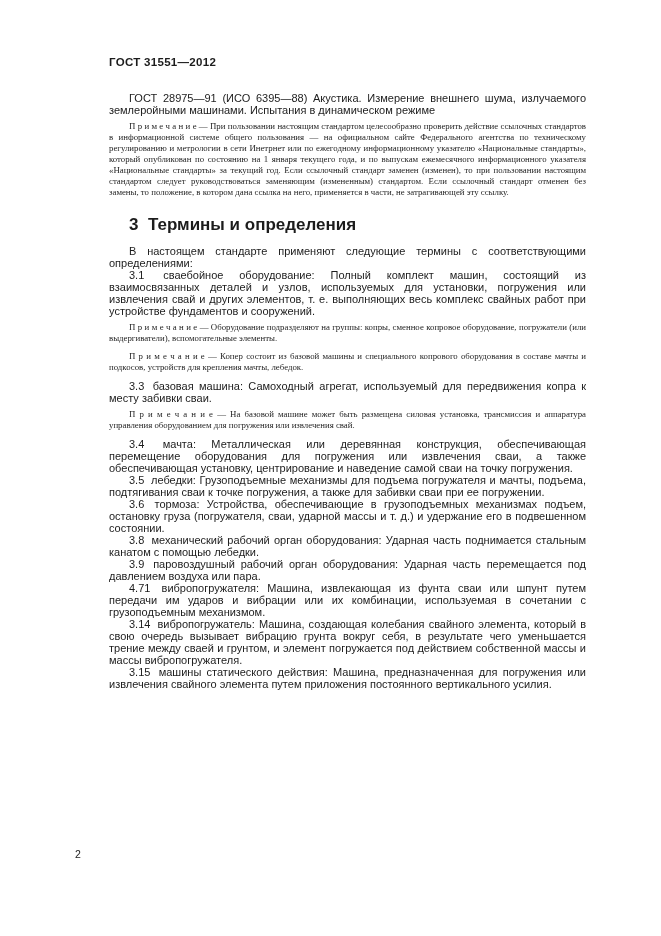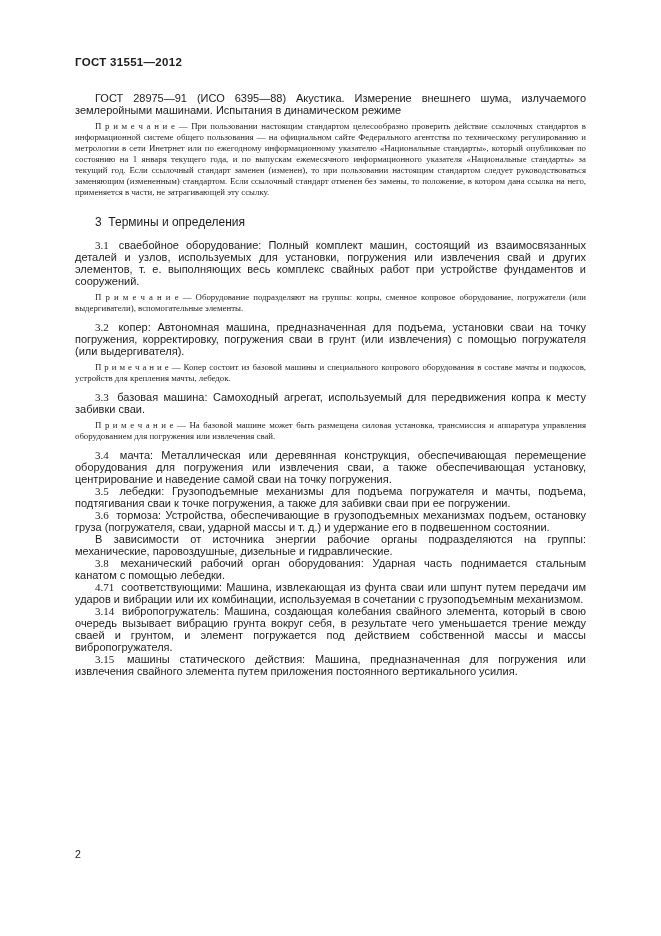--- a/index.html
+++ b/index.html
@@ -8,21 +8,21 @@
     width: 661px;
     height: 936px;
     background: #ffffff;
     font-family: "Liberation Sans", sans-serif;
     color: #1c1c1c;
     overflow: hidden;
   }
   .page {
     position: absolute;
     inset: 0;
-    padding: 56px 75px 0 75px;
+    padding: 56px 75px 0 109px;
     box-sizing: border-box;
     background: #ffffff;
   }
   .doc-header {
     font-weight: bold;
     font-size: 11.5px;
     letter-spacing: 0.3px;
     margin: 0 0 24px 0;
   }
   p.body {
@@ -35,27 +35,27 @@
   p.note {
     font-size: 8.8px;
     line-height: 11px;
     text-align: justify;
     text-indent: 20px;
     margin: 5px 0 7px 0;
     color: #242424;
     font-family: Liberation Serif, serif;
   }
   h2.section-heading {
-    font-size: 12px;
-    font-weight: normal;
+    font-size: 17px;
+    font-weight: bold;
     margin: 17px 0 10px 0;
     padding-left: 20px;
     white-space: pre-wrap;
   }
-  .term .num { margin-right: 3px; font-family: Liberation Serif, serif; }
+  .term .num { margin-right: 3px; }
   .term .bold { font-weight: normal; }
   .page-number {
     position: absolute;
     left: 75px;
     top: 848px;
     font-size: 10.5px;
   }
 </style>
 </head>
 <body>
@@ -63,33 +63,33 @@
 <div class="page">
 
   <div class="doc-header">ГОСТ 31551—2012</div>
 
   <p class="body">ГОСТ 28975—91 (ИСО 6395—88) Акустика. Измерение внешнего шума, излучаемого землеройными машинами. Испытания в динамическом режиме</p>
 
   <p class="note">П р и м е ч а н и е — При пользовании настоящим стандартом целесообразно проверить действие ссылочных стандартов в информационной системе общего пользования — на официальном сайте Федерального агентства по техническому регулированию и метрологии в сети Инетрнет или по ежегодному информационному указателю «Национальные стандарты», который опубликован по состоянию на 1 января текущего года, и по выпускам ежемесячного информационного указателя «Национальные стандарты» за текущий год. Если ссылочный стандарт заменен (изменен), то при пользовании настоящим стандартом следует руководствоваться заменяющим (измененным) стандартом. Если ссылочный стандарт отменен без замены, то положение, в котором дана ссылка на него, применяется в части, не затрагивающей эту ссылку.</p>
 
   <h2 class="section-heading">3  Термины и определения</h2>
 
+  <p class="body">В настоящем стандарте применяют следующие термины с соответствующими определениями:</p>
 
   <div id="terms-list">
       <p class="body term"><span class="num">3.1</span> <span class="bold">сваебойное оборудование:</span><span> Полный комплект машин, состоящий из взаимосвязанных деталей и узлов, используемых для установки, погружения или извлечения свай и других элементов, т. е. выполняющих весь комплекс свайных работ при устройстве фундаментов и сооружений.</span></p>
       <p class="note">П р и м е ч а н и е — Оборудование подразделяют на группы: копры, сменное копровое оборудование, погружатели (или выдергиватели), вспомогательные элементы.</p>
-      <p class="body term"><span class="num">3.2</span> <span class="bold">копер:</span><span> Автономная машина, предназначенная для подъема, установки сваи на точку погружения, корректировку, погружения сваи в грунт (или извлечения) с помощью погружателя (или выдергивателя).</span></p>
       <p class="note">П р и м е ч а н и е — Копер состоит из базовой машины и специального копрового оборудования в составе мачты и подкосов, устройств для крепления мачты, лебедок.</p>
       <p class="body term"><span class="num">3.3</span> <span class="bold">базовая машина:</span><span> Самоходный агрегат, используемый для передвижения копра к месту забивки сваи.</span></p>
       <p class="note">П р и м е ч а н и е — На базовой машине может быть размещена силовая установка, трансмиссия и аппаратура управления оборудованием для погружения или извлечения свай.</p>
       <p class="body term"><span class="num">3.4</span> <span class="bold">мачта:</span><span> Металлическая или деревянная конструкция, обеспечивающая перемещение оборудования для погружения или извлечения сваи, а также обеспечивающая установку, центрирование и наведение самой сваи на точку погружения.</span></p>
       <p class="body term"><span class="num">3.5</span> <span class="bold">лебедки:</span><span> Грузоподъемные механизмы для подъема погружателя и мачты, подъема, подтягивания сваи к точке погружения, а также для забивки сваи при ее погружении.</span></p>
       <p class="body term"><span class="num">3.6</span> <span class="bold">тормоза:</span><span> Устройства, обеспечивающие в грузоподъемных механизмах подъем, остановку груза (погружателя, сваи, ударной массы и т. д.) и удержание его в подвешенном состоянии.</span></p>
-      <p class="body">В зависимости от источника энергии рабочие органы подразделяются на группы: механические, паровоздушные, дизельные и гидравлические.</p>
       <p class="body term"><span class="num">3.8</span> <span class="bold">механический рабочий орган оборудования:</span><span> Ударная часть поднимается стальным канатом с помощью лебедки.</span></p>
-      <p class="body term"><span class="num">4.71</span> <span class="bold">соответствующими:</span><span> Машина, извлекающая из фунта сваи или шпунт путем передачи им ударов и вибрации или их комбинации, используемая в сочетании с грузоподъемным механизмом.</span></p>
+      <p class="body term"><span class="num">3.9</span> <span class="bold">паровоздушный рабочий орган оборудования:</span><span> Ударная часть перемещается под давлением воздуха или пара.</span></p>
+      <p class="body term"><span class="num">4.71</span> <span class="bold">вибропогружателя:</span><span> Машина, извлекающая из фунта сваи или шпунт путем передачи им ударов и вибрации или их комбинации, используемая в сочетании с грузоподъемным механизмом.</span></p>
       <p class="body term"><span class="num">3.14</span> <span class="bold">вибропогружатель:</span><span> Машина, создающая колебания свайного элемента, который в свою очередь вызывает вибрацию грунта вокруг себя, в результате чего уменьшается трение между сваей и грунтом, и элемент погружается под действием собственной массы и массы вибропогружателя.</span></p>
       <p class="body term"><span class="num">3.15</span> <span class="bold">машины статического действия:</span><span> Машина, предназначенная для погружения или извлечения свайного элемента путем приложения постоянного вертикального усилия.</span></p>
     </div>
 
   <div class="page-number">2</div>
 
 </div>
 
 </body></html>

